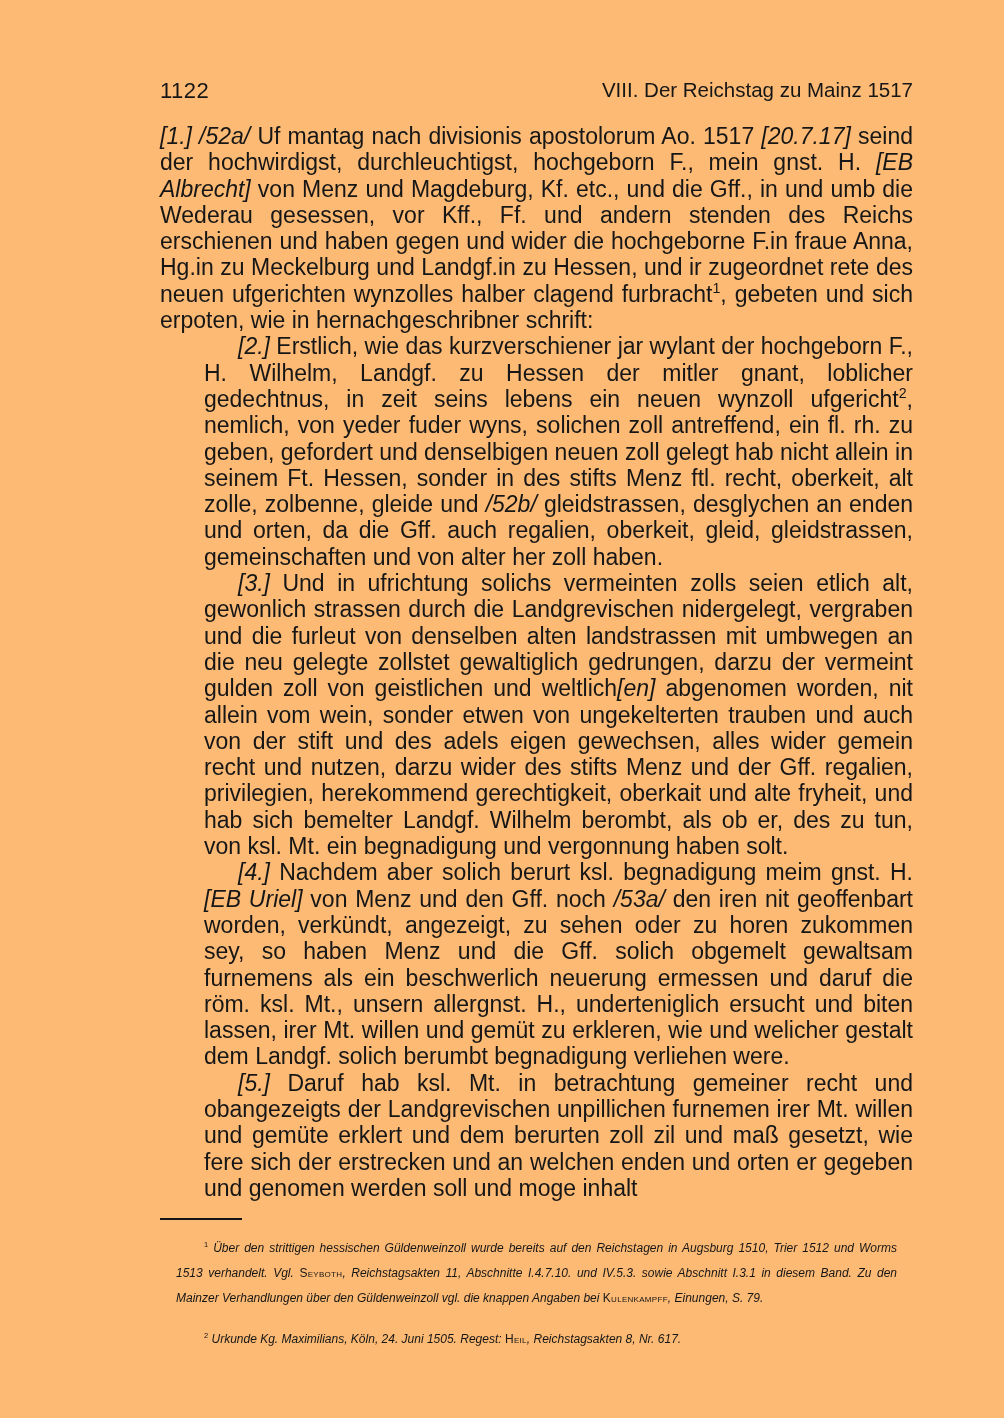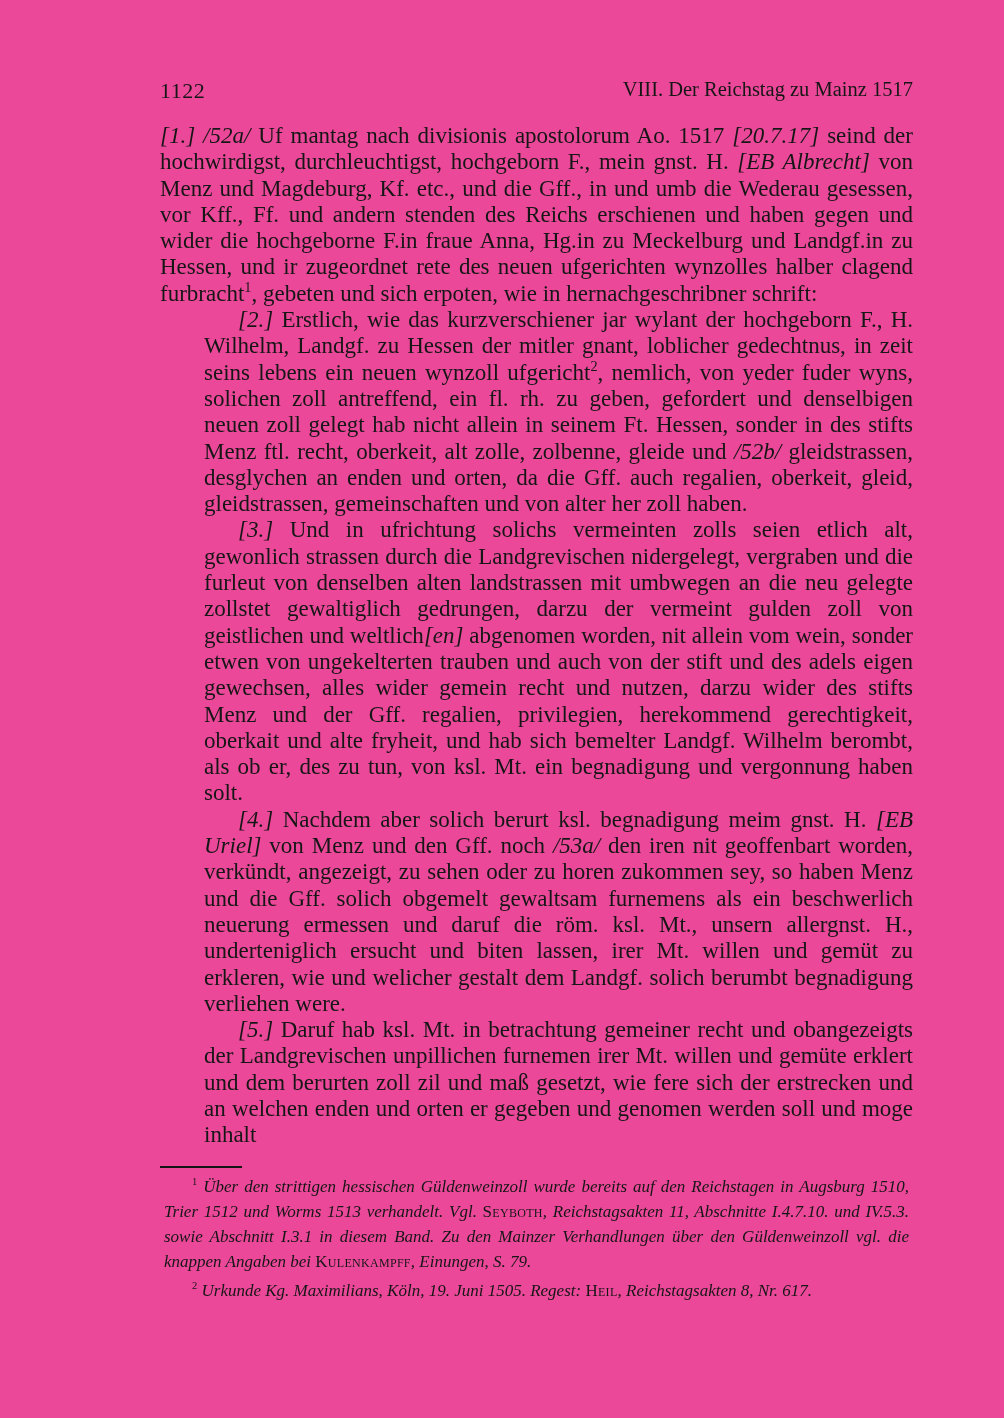--- a/index.html
+++ b/index.html
@@ -5,23 +5,23 @@
   html, body {
     margin: 0;
     padding: 0;
     background: #d8d8d8;
   }
   .page {
     position: relative;
     width: 1004px;
     height: 1418px;
     margin: 0 auto;
-    background: #ec4899;
+    background: #fdba74;
     color: #161616;
-    font-family: Liberation Serif, serif;
+    font-family: Liberation Sans, sans-serif;
     overflow: hidden;
   }
   .content {
     position: absolute;
     left: 160px;
     top: 78px;
     width: 753px;
   }
   .header-row {
     position: relative;
@@ -68,22 +68,22 @@
   .footnotes {
     margin-top: 17px;
   }
   .footnote-rule {
     width: 82px;
     height: 0;
     border-top: 2px solid #141414;
     margin-bottom: 6px;
   }
   .footnotes .footnote {
-    margin: 4px;
-    font-size: 17px;
+    margin: 16px;
+    font-size: 12px;
     line-height: 25px;
     text-align: justify;
     text-indent: 28px;
   }
 </style>
 </head>
 <body>
 
 <div class="page">
   <div class="content">
@@ -97,17 +97,17 @@
       <p><span class="seg-italic">[1.] /52a/</span><span class="seg-roman"> Uf mantag nach divisionis apostolorum Ao. 1517 </span><span class="seg-italic">[20.7.17]</span><span class="seg-roman"> seind der hochwirdigst, durchleuchtigst, hochgeborn F., mein gnst. H. </span><span class="seg-italic">[EB Albrecht]</span><span class="seg-roman"> von Menz und Magdeburg, Kf. etc., und die Gff., in und umb die Wederau gesessen, vor Kff., Ff. und andern stenden des Reichs erschienen und haben gegen und wider die hochgeborne F.in fraue Anna, Hg.in zu Meckelburg und Landgf.in zu Hessen, und ir zugeordnet rete des neuen ufgerichten wynzolles halber clagend furbracht</span><sup class="seg-sup">1</sup><span class="seg-roman">, gebeten und sich erpoten, wie in hernachgeschribner schrift:</span></p>
       <p class="indented"><span class="seg-italic">[2.]</span><span class="seg-roman"> Erstlich, wie das kurzverschiener jar wylant der hochgeborn F., H. Wilhelm, Landgf. zu Hessen der mitler gnant, loblicher gedechtnus, in zeit seins lebens ein neuen wynzoll ufgericht</span><sup class="seg-sup">2</sup><span class="seg-roman">, nemlich, von yeder fuder wyns, solichen zoll antreffend, ein fl. rh. zu geben, gefordert und denselbigen neuen zoll gelegt hab nicht allein in seinem Ft. Hessen, sonder in des stifts Menz ftl. recht, oberkeit, alt zolle, zolbenne, gleide und </span><span class="seg-italic">/52b/</span><span class="seg-roman"> gleidstrassen, desglychen an enden und orten, da die Gff. auch regalien, oberkeit, gleid, gleidstrassen, gemeinschaften und von alter her zoll haben.</span></p>
       <p class="indented"><span class="seg-italic">[3.]</span><span class="seg-roman"> Und in ufrichtung solichs vermeinten zolls seien etlich alt, gewonlich strassen durch die Landgrevischen nidergelegt, vergraben und die furleut von denselben alten landstrassen mit umbwegen an die neu gelegte zollstet gewaltiglich gedrungen, darzu der vermeint gulden zoll von geistlichen und weltlich</span><span class="seg-italic">[en]</span><span class="seg-roman"> abgenomen worden, nit allein vom wein, sonder etwen von ungekelterten trauben und auch von der stift und des adels eigen gewechsen, alles wider gemein recht und nutzen, darzu wider des stifts Menz und der Gff. regalien, privilegien, herekommend gerechtigkeit, oberkait und alte fryheit, und hab sich bemelter Landgf. Wilhelm berombt, als ob er, des zu tun, von ksl. Mt. ein begnadigung und vergonnung haben solt.</span></p>
       <p class="indented"><span class="seg-italic">[4.]</span><span class="seg-roman"> Nachdem aber solich berurt ksl. begnadigung meim gnst. H. </span><span class="seg-italic">[EB Uriel]</span><span class="seg-roman"> von Menz und den Gff. noch </span><span class="seg-italic">/53a/</span><span class="seg-roman"> den iren nit geoffenbart worden, verkündt, angezeigt, zu sehen oder zu horen zukommen sey, so haben Menz und die Gff. solich obgemelt gewaltsam furnemens als ein beschwerlich neuerung ermessen und daruf die röm. ksl. Mt., unsern allergnst. H., underteniglich ersucht und biten lassen, irer Mt. willen und gemüt zu erkleren, wie und welicher gestalt dem Landgf. solich berumbt begnadigung verliehen were.</span></p>
       <p class="indented"><span class="seg-italic">[5.]</span><span class="seg-roman"> Daruf hab ksl. Mt. in betrachtung gemeiner recht und obangezeigts der Landgrevischen unpillichen furnemen irer Mt. willen und gemüte erklert und dem berurten zoll zil und maß gesetzt, wie fere sich der erstrecken und an welchen enden und orten er gegeben und genomen werden soll und moge inhalt</span></p>
     </div>
 
     <div class="footnotes">
       <div class="footnote-rule"></div>
       <p class="footnote"><sup class="seg-sup">1</sup><span class="seg-italic"> Über den strittigen hessischen Güldenweinzoll wurde bereits auf den Reichstagen in Augsburg 1510, Trier 1512 und Worms 1513 verhandelt. Vgl. </span><span class="seg-smallcaps">Seyboth</span><span class="seg-italic">, Reichstagsakten 11, Abschnitte I.4.7.10. und IV.5.3. sowie Abschnitt I.3.1 in diesem Band. Zu den Mainzer Verhandlungen über den Güldenweinzoll vgl. die knappen Angaben bei </span><span class="seg-smallcaps">Kulenkampff</span><span class="seg-italic">, Einungen, S. 79.</span></p>
-      <p class="footnote"><sup class="seg-sup">2</sup><span class="seg-italic"> Urkunde Kg. Maximilians, Köln, 19. Juni 1505. Regest: </span><span class="seg-smallcaps">Heil</span><span class="seg-italic">, Reichstagsakten 8, Nr. 617.</span></p>
+      <p class="footnote"><sup class="seg-sup">2</sup><span class="seg-italic"> Urkunde Kg. Maximilians, Köln, 24. Juni 1505. Regest: </span><span class="seg-smallcaps">Heil</span><span class="seg-italic">, Reichstagsakten 8, Nr. 617.</span></p>
     </div>
 
   </div>
 </div>
 
 </body></html>

